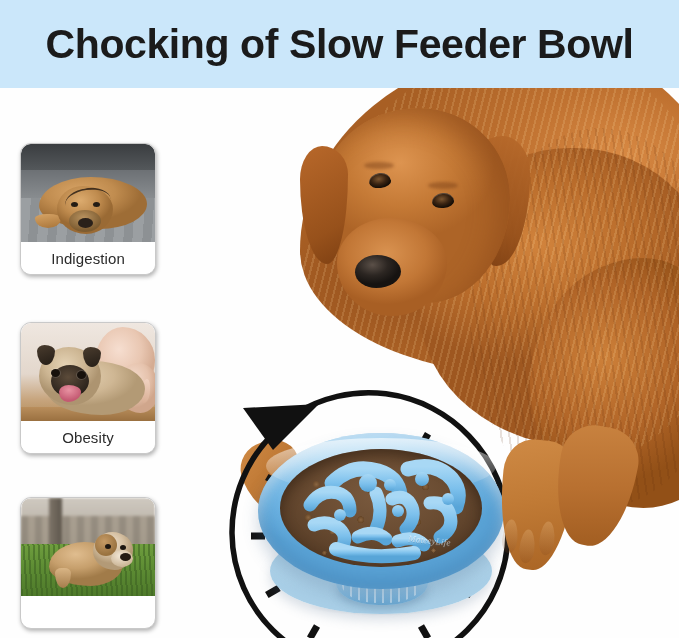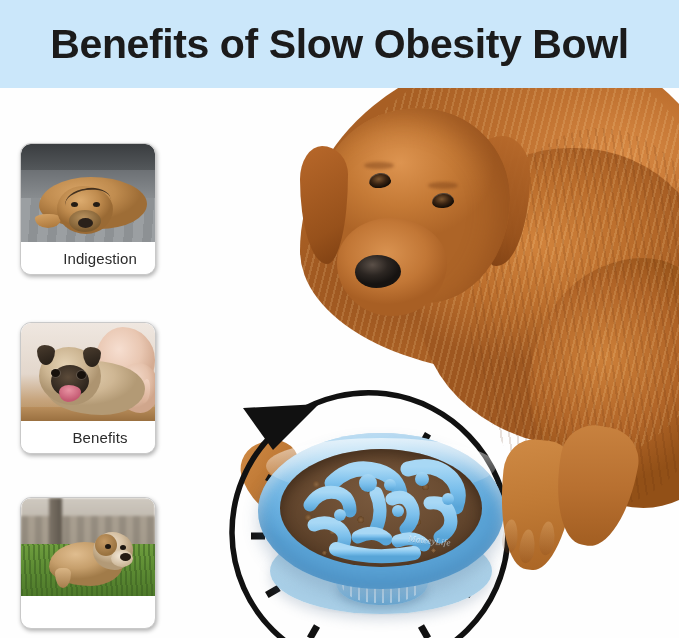--- a/index.html
+++ b/index.html
@@ -237,21 +237,21 @@
   .card-3{top:497px;}
   .card-photo{
     position:absolute;left:0;top:0;width:134px;height:98px;overflow:hidden;
     border-top-left-radius:10px;border-top-right-radius:10px;
   }
   .card-label{
     position:absolute;left:0;top:98px;width:134px;height:32px;
     display:flex;align-items:center;justify-content:center;
     background:#ffffff;
     font-family:"Liberation Sans", sans-serif;
-    font-size:15px;color:#2b2b2b;letter-spacing:.1px;padding-left:12px;
+    font-size:15px;color:#2b2b2b;letter-spacing:.1px;
   }
 
   
   .a1-bg{position:absolute;inset:0;background:linear-gradient(180deg,#55595c 0%, #6e7276 28%, #8b8f92 58%, #a7abae 100%);}
   .a1-strip{position:absolute;left:0;top:0;width:134px;height:26px;background:linear-gradient(180deg,#3a3d40,#54585b);}
   .a1-floor{position:absolute;left:0;top:54px;width:134px;height:44px;background:repeating-linear-gradient(94deg,#9b9fa2 0 10px,#8d9194 10px 19px);}
   .a1-body{
     position:absolute;left:18px;top:33px;width:108px;height:52px;
     background:radial-gradient(ellipse 56% 56% at 38% 30%, #d9a567 0%, #c08c4f 58%, #9e6d36 100%);
     border-radius:48% 52% 44% 56% / 56% 52% 48% 44%;
@@ -319,21 +319,21 @@
   .a3-nose{position:absolute;left:99px;top:55px;width:11px;height:8px;background:#241b14;border-radius:50%;}
   .a3-eye{position:absolute;width:6px;height:5px;background:#1d1610;border-radius:50%;}
   .a3-leg{position:absolute;left:34px;top:70px;width:16px;height:20px;background:linear-gradient(180deg,#d9b585,#a57d4c);border-radius:40% 40% 50% 50%/25% 25% 75% 75%;}
 </style>
 </head>
 <body>
 
 <div id="stage">
 
   <div class="header">
-    <div class="header-title">Benefits of Slow Obesity Bowl</div>
+    <div class="header-title">Chocking of Slow Feeder Bowl</div>
   </div>
 
   <div class="photo">
 
     <div>
       <div class="dog-body"></div>
       <div class="dog-body2"></div>
       <div class="dog-rump"></div>
       <div class="fur-streaks"></div>
       <div class="fur-streaks2"></div>
@@ -458,21 +458,21 @@
       <div class="a2-finger" style="left:120px;top:56px;transform:rotate(8deg);"></div>
       <div class="a2-body"></div>
       <div class="a2-head"></div>
       <div class="a2-ear" style="left:16px;top:22px;"></div>
       <div class="a2-ear" style="left:62px;top:24px;"></div>
       <div class="a2-mask"></div>
       <div class="a2-eye" style="left:30px;top:46px;"></div>
       <div class="a2-eye" style="left:56px;top:48px;"></div>
       <div class="a2-tongue"></div>
     </div>
-    <div class="card-label">Benefits</div>
+    <div class="card-label">Obesity</div>
   </div>
 
   <div class="card card-3">
     <div class="card-photo">
       <div class="a3-sky"></div>
       <div class="a3-fence"></div>
       <div class="a3-tree"></div>
       <div class="a3-grass"></div>
       <div class="a3-body"></div>
       <div class="a3-leg"></div>

